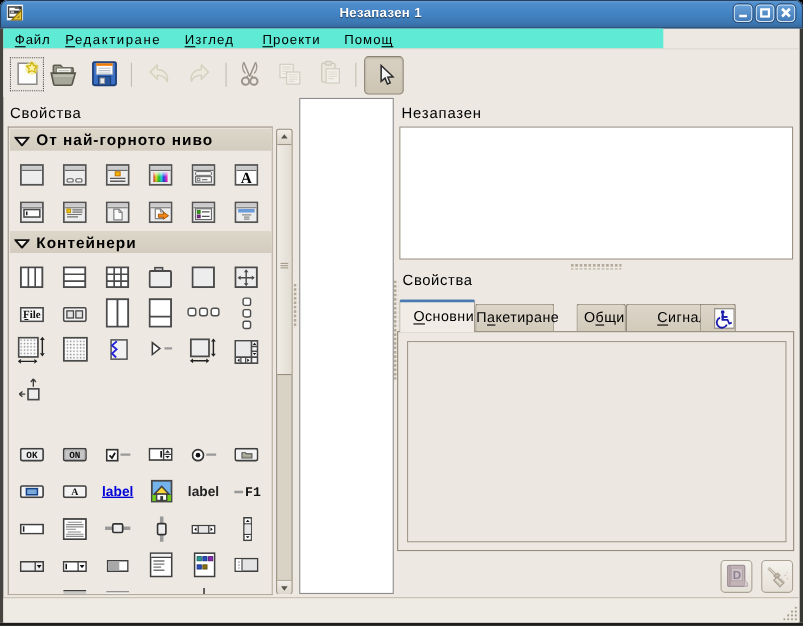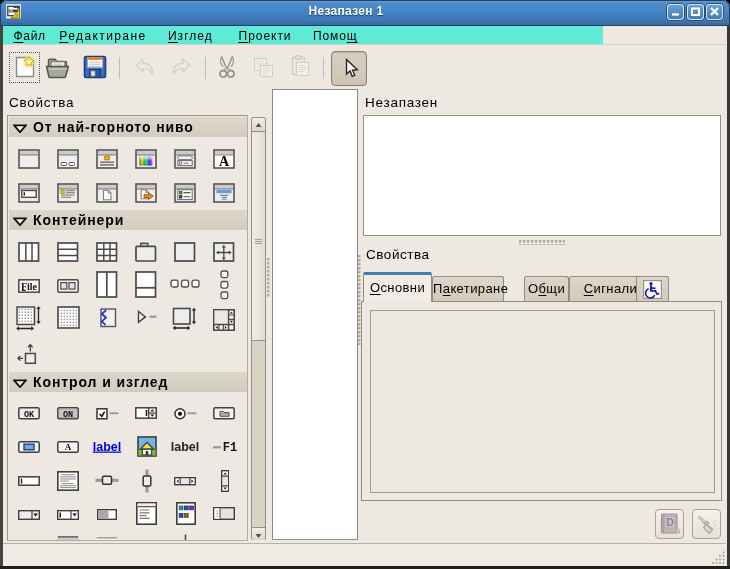--- a/index.html
+++ b/index.html
@@ -62,21 +62,21 @@
   #insp-label{left:365px;top:95px;font-size:13.5px;letter-spacing:0.75px;}
   #insp-box{left:363px;top:115px;width:358px;height:121px;background:#fff;
     box-sizing:border-box;border:1px solid #9a9183;}
   #hsplit{left:519px;top:240px;width:46px;height:5px;
     background-image:radial-gradient(circle at 1px 1px,#b3aa99 35%,transparent 40%);background-size:4px 4px;}
   #prop-label{left:366px;top:247px;font-size:13.5px;letter-spacing:0.55px;}
   
   .tab{position:absolute;top:276px;height:25px;box-sizing:border-box;
      background:linear-gradient(#ddd6c9,#d2cabb);border:1px solid #948b7c;border-bottom:none;
      border-radius:2.5px 2.5px 0 0;
-     font-size:13px;letter-spacing:0.4px;text-align:center;line-height:24px;color:#000;}
+     font-size:13px;letter-spacing:0.4px;text-align:right;line-height:24px;color:#000;}
   #tab1{left:363px;top:272px;width:69px;height:30px;background:#f1ede6;
      border-top:3px solid #4a7ab2;border-bottom:none;z-index:3;line-height:26px;border-radius:2px 2px 0 0;}
   .tab u{text-decoration:underline;text-underline-offset:2px;}
   #tab-acc{left:636px;width:33px;}
   
   #nb{left:361px;top:301px;width:361px;height:200px;box-sizing:border-box;
      border:1px solid #948b7c;background:#ede9e2;z-index:2;}
   #propbox{left:370px;top:310px;width:345px;height:183px;box-sizing:border-box;z-index:3;
      border:1px solid #a39a8b;background:#ece8e1;}
   .bigbtn{top:509px;width:29px;height:30px;border-radius:4px;box-sizing:border-box;
@@ -193,23 +193,20 @@
 </svg>
 
 <div class="abs" id="pal-label">Свойства</div>
 <div class="abs" id="pal-frame">
   <div class="pal-hdr" style="top:94px"><svg class="trisvg" width="14" height="9" viewBox="0 0 14 9">
         <path d="M1.1 1.3h11.8L7 8.2z" fill="#f4f1ea" stroke="#111" stroke-width="1.8" stroke-linejoin="miter"></path>
       </svg>Контейнери</div>
   <div class="pal-hdr" style="top:1px"><svg class="trisvg" width="14" height="9" viewBox="0 0 14 9">
         <path d="M1.1 1.3h11.8L7 8.2z" fill="#f4f1ea" stroke="#111" stroke-width="1.8" stroke-linejoin="miter"></path>
       </svg>От най-горното ниво</div>
-  <div class="pal-hdr" style="top:256px"><svg class="trisvg" width="14" height="9" viewBox="0 0 14 9">
-        <path d="M1.1 1.3h11.8L7 8.2z" fill="#f4f1ea" stroke="#111" stroke-width="1.8" stroke-linejoin="miter"></path>
-      </svg>Контрол и изглед</div>
 </div>
 
 <svg class="abs" style="left:18px;top:149px" width="22" height="20" viewBox="0 0 22 20">
     <rect x="1" y="1" width="20" height="18" fill="#ededed" stroke="#545454" stroke-width="1.6"></rect>
     <rect x="2" y="2" width="18" height="3" fill="#cbcbcb"></rect>
     <path d="M2 5.9h18" stroke="#6a6a6a" stroke-width="1"></path>
   </svg>
 <svg class="abs" style="left:57px;top:149px" width="22" height="20" viewBox="0 0 22 20">
     <rect x="1" y="1" width="20" height="18" fill="#ededed" stroke="#545454" stroke-width="1.6"></rect>
     <rect x="2" y="2" width="18" height="3" fill="#cbcbcb"></rect>

